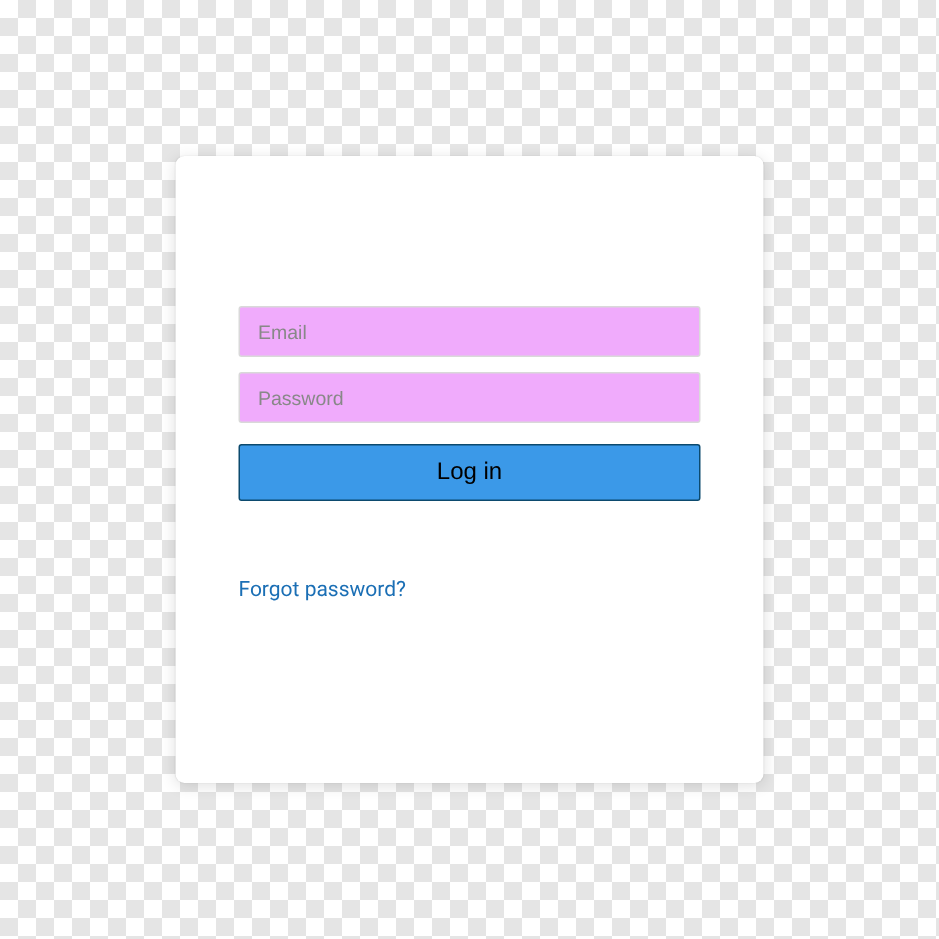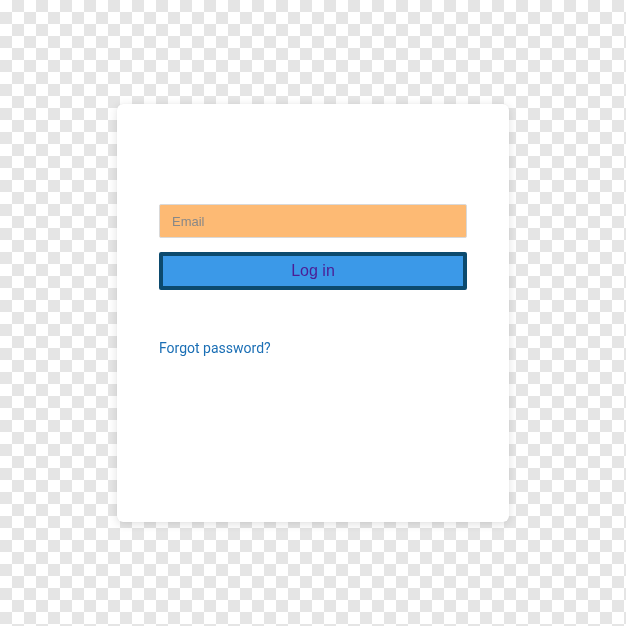--- a/index.html
+++ b/index.html
@@ -32,41 +32,41 @@
       border-radius: 6px;
       box-shadow: 0 2px 10px rgba(0,0,0,0.12), 0 0 1px rgba(0,0,0,0.1);
       padding: 100px 42px 0 42px;
       display: flex;
       flex-direction: column;
     }
     
     .input-field {
       width: 100%;
       height: 34px;
-      background: #fdba74;
+      background: #f0abfc;
       border: 1px solid #d9d9d9;
       border-radius: 2px;
       padding: 0 12px;
       font-size: 13px;
       color: #555;
       margin-bottom: 10px;
       outline: none;
     }
     
     .input-field::placeholder {
       color: #888;
     }
     
     .login-btn {
       width: 100%;
       height: 38px;
       background: #3b99e8;
-      border: 4px solid #0c4a6e;
+      border: 1px solid #0c4a6e;
       border-radius: 2px;
-      color: #4c1d95;
+      color: #000000;
       font-size: 16px;
       font-weight: 400;
       cursor: pointer;
       margin-top: 4px;
     }
     
     .forgot-link {
       text-align: left;
       margin-top: 48px;
     }
@@ -77,19 +77,20 @@
       font-size: 14px;
       cursor: pointer;
     }
   </style>
 </head>
 <body>
 
 <div class="card">
   <input type="text" class="input-field" placeholder="Email" style="">
 
+  <input type="password" class="input-field" placeholder="Password" style="">
 
   <button class="login-btn">Log in</button>
 
   <div class="forgot-link">
     <a>Forgot password?</a>
   </div>
 </div>
 
 </body></html>

